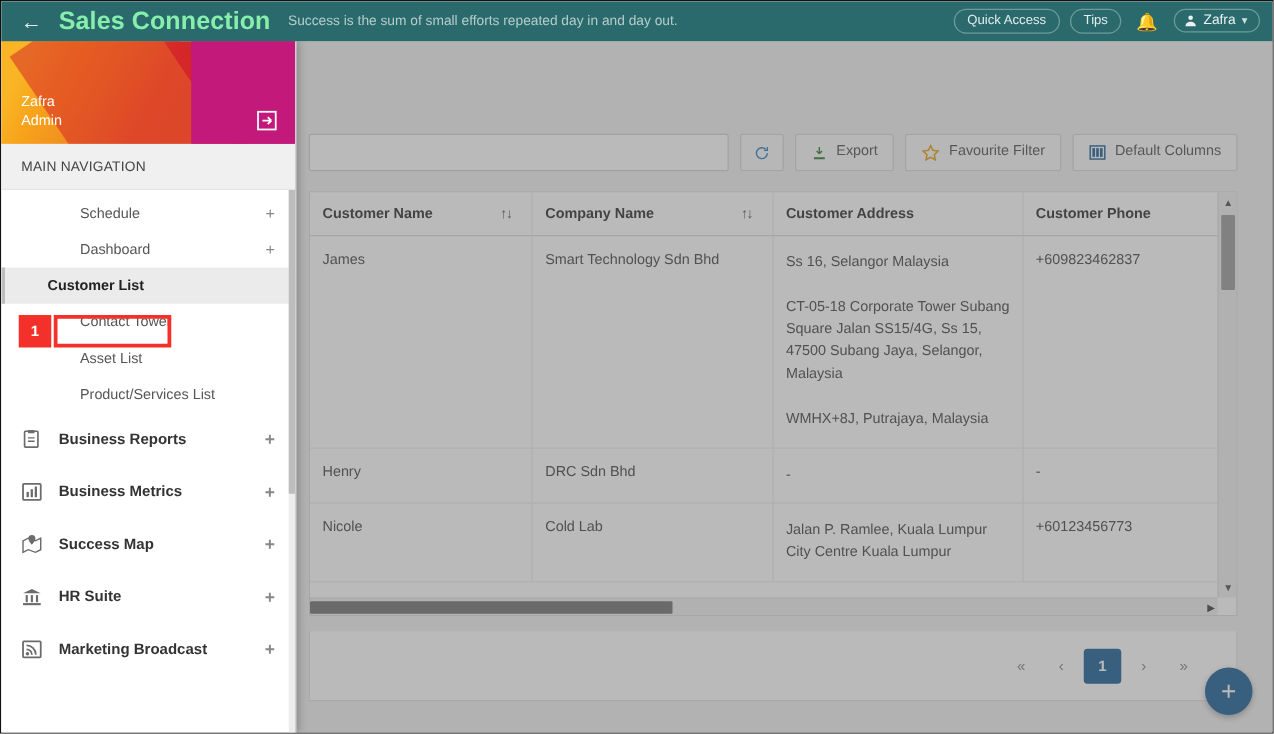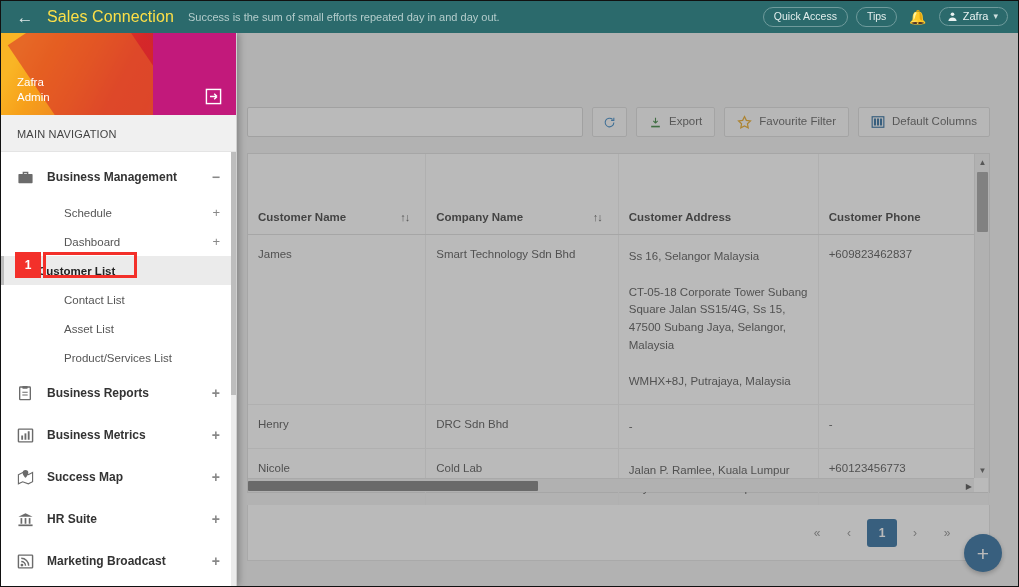--- a/index.html
+++ b/index.html
@@ -25,21 +25,21 @@
     padding: 0 10px 0 14px;
     z-index: 60;
   }
   .back-arrow {
     width: 20px; height: 20px;
     display: flex; align-items: center; justify-content: center;
     color: #dfe9e8; font-size: 17px; line-height: 1;
     cursor: pointer; flex: 0 0 auto;
   }
   .brand {
-    color: #fde047; font-size: 16px; font-weight: normal;
+    color: #86efac; font-size: 20px; font-weight: bold;
     margin-left: 12px; letter-spacing: .1px; white-space: nowrap;
   }
   .tagline {
     color: #b4cdcc; font-size: 11px; margin-left: 14px;
     white-space: nowrap; font-weight: normal;
   }
   .topbar-right {
     margin-left: auto; display: flex; align-items: center; gap: 8px;
   }
   .pill {
@@ -92,21 +92,21 @@
     height: 340px;
     background: #ffffff; border: 1px solid #ddd;
   }
   table.grid { width: 100%; border-collapse: collapse; table-layout: fixed; }
   table.grid th {
     text-align: left; font-size: 11.5px; color: #333; font-weight: bold;
     padding: 11px 10px; border-bottom: 1px solid #ddd;
     border-right: 1px solid #eee;
     background: #fff; vertical-align: middle;
   }
-  table.grid th .thc { display: flex; align-items: center; margin-top: 46px; }
+  table.grid th .thc { display: flex; align-items: center; }
   table.grid th .sorter {
     margin-left: auto; font-size: 11px; color: #555; cursor: pointer;
     letter-spacing: -1px; padding-right: 6px;
   }
   table.grid td {
     font-size: 11.5px; color: #4a4a4a;
     padding: 13px 10px; border-bottom: 1px solid #eee;
     border-right: 1px solid #eee; vertical-align: top;
   }
   table.grid td.addr { line-height: 1.55; white-space: pre-line; }
@@ -415,44 +415,34 @@
       <svg class="logout-ico" viewBox="0 0 24 24">
         <rect x="2" y="2" width="20" height="20" fill="none" stroke="#fff" stroke-width="2"></rect>
         <path d="M7 12h10m0 0l-4-4m4 4l-4 4" fill="none" stroke="#fff" stroke-width="2"></path>
       </svg>
     </div>
 
     <div class="sb-section">MAIN NAVIGATION</div>
 
     <div class="sb-list">
 
-      <div class="sb-item">
-        <span class="ico">
-          <svg width="17" height="17" viewBox="0 0 24 24">
-            <rect x="2" y="7" width="20" height="13" rx="1" fill="#6b6b6b"></rect>
-            <path d="M9 7V5h6v2" fill="none" stroke="#6b6b6b" stroke-width="2"></path>
-          </svg>
-        </span>
-        <span class="sb-label">Business Management</span>
-        <span class="expander">−</span>
-      </div>
 
       <div class="sb-sub">
         <span class="sub-label">Schedule</span>
         <span class="expander">+</span>
       </div>
       <div class="sb-sub">
         <span class="sub-label">Dashboard</span>
         <span class="expander">+</span>
       </div>
       <div class="sb-sub active">
         <span class="sub-label">Customer List</span>
       </div>
       <div class="sb-sub">
-        <span class="sub-label">Contact List</span>
+        <span class="sub-label">Contact Tower</span>
       </div>
       <div class="sb-sub">
         <span class="sub-label">Asset List</span>
       </div>
       <div class="sb-sub">
         <span class="sub-label">Product/Services List</span>
       </div>
 
       <div class="sb-item">
         <span class="ico">

